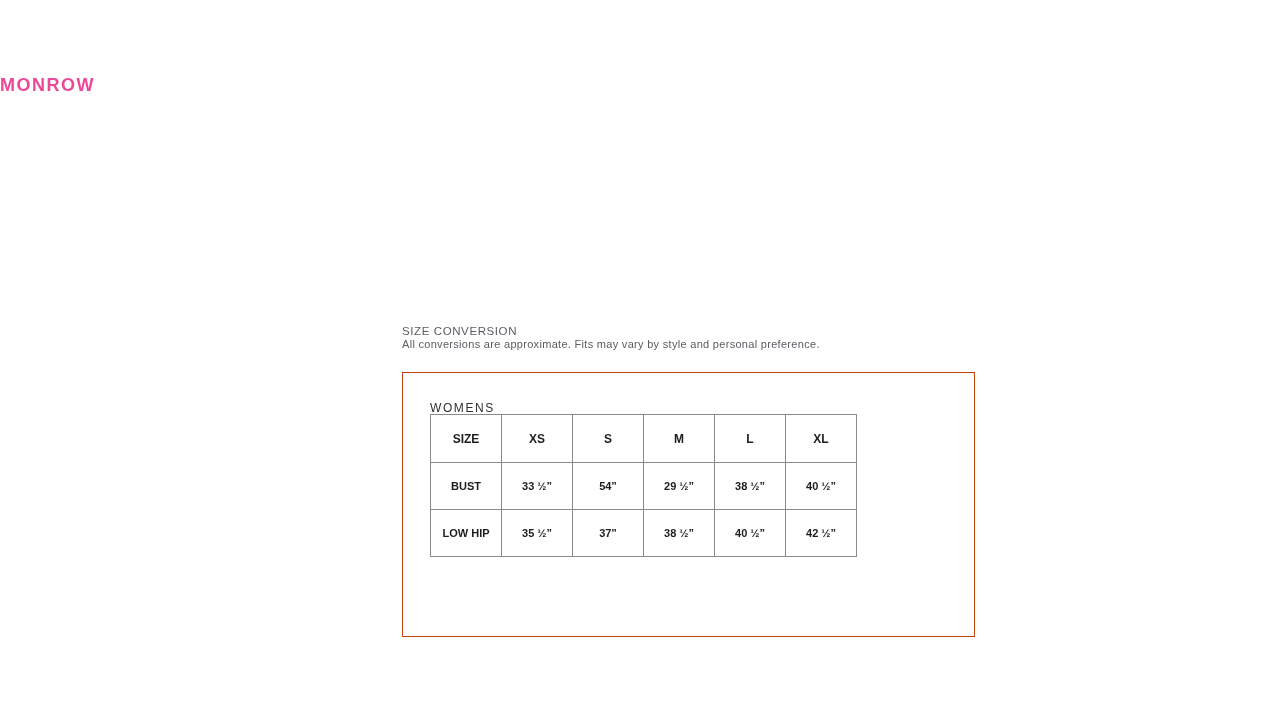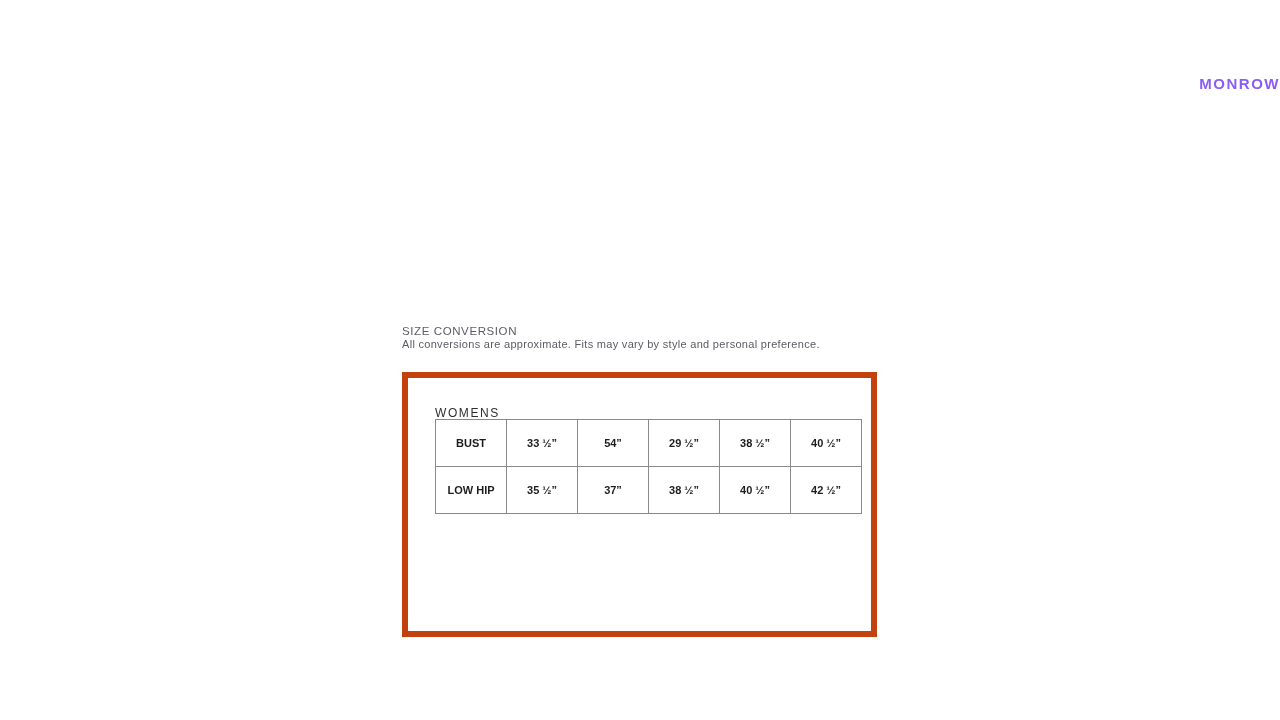--- a/index.html
+++ b/index.html
@@ -9,25 +9,25 @@
     height: 720px;
     background: #ffffff;
     font-family: "Liberation Sans", sans-serif;
     overflow: hidden;
   }
   .logo {
     position: absolute;
     top: 75px;
     left: 0;
     width: 1280px;
-    text-align: right;
-    font-size: 15px;
+    text-align: left;
+    font-size: 18px;
     font-weight: 800;
     letter-spacing: 1.5px;
-    color: #8b5cf6;
+    color: #ec4899;
     cursor: pointer;
   }
   .section-title {
     position: absolute;
     left: 402px;
     top: 325px;
     font-size: 11.5px;
     letter-spacing: 0.6px;
     color: #5b5b63;
     text-align: center;
@@ -37,24 +37,24 @@
     left: 402px;
     top: 338px;
     font-size: 11px;
     letter-spacing: 0.3px;
     color: #5b5b63;
   }
   .panel {
     position: absolute;
     left: 402px;
     top: 372px;
-    width: 475px;
+    width: 573px;
     height: 265px;
     box-sizing: border-box;
-    border: 6px solid #c2410c;
+    border: 1px solid #c2410c;
     background: #ffffff;
   }
   .group-label {
     position: absolute;
     left: 27px;
     top: 28px;
     font-size: 12px;
     letter-spacing: 1.6px;
     color: #2f2f2f;
   }
@@ -86,20 +86,28 @@
 
 <div class="section-title">SIZE CONVERSION</div>
 
 <div class="disclaimer">All conversions are approximate. Fits may vary by style and personal preference.</div>
 
 <div class="panel">
   <div class="group-label">WOMENS</div>
 
   <table class="size-table">
     <tbody>
+      <tr class="hdr">
+        <th>SIZE</th>
+        <th>XS</th>
+        <th>S</th>
+        <th>M</th>
+        <th>L</th>
+        <th>XL</th>
+      </tr>
       <tr class="body">
         <td>BUST</td>
         <td>33 ½”</td>
         <td>54”</td>
         <td>29 ½”</td>
         <td>38 ½”</td>
         <td>40 ½”</td>
       </tr>
       <tr class="body">
         <td>LOW HIP</td>

